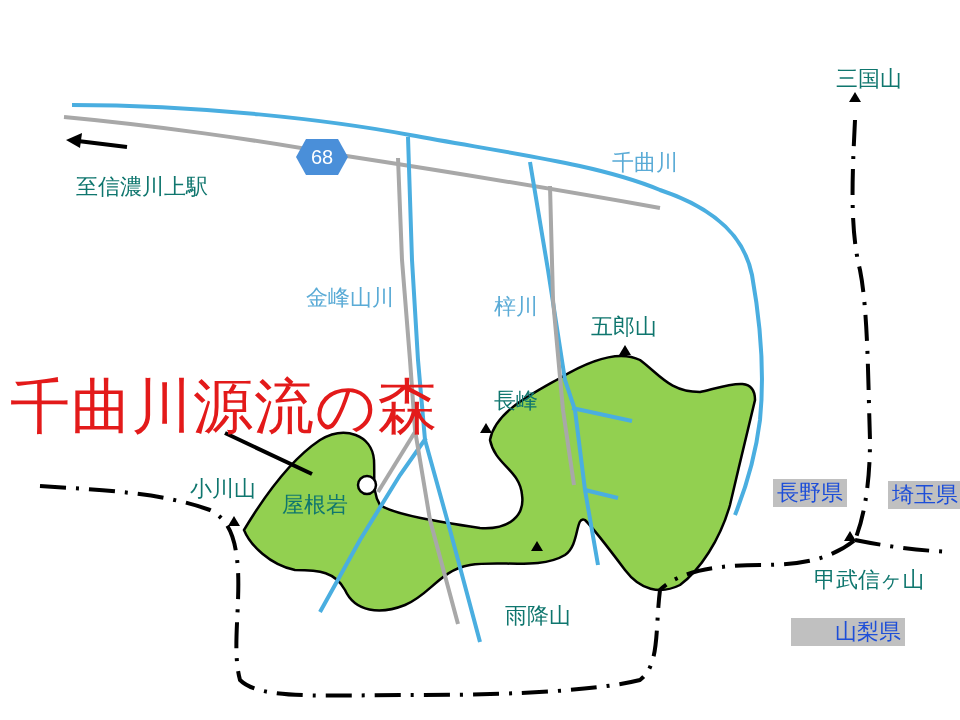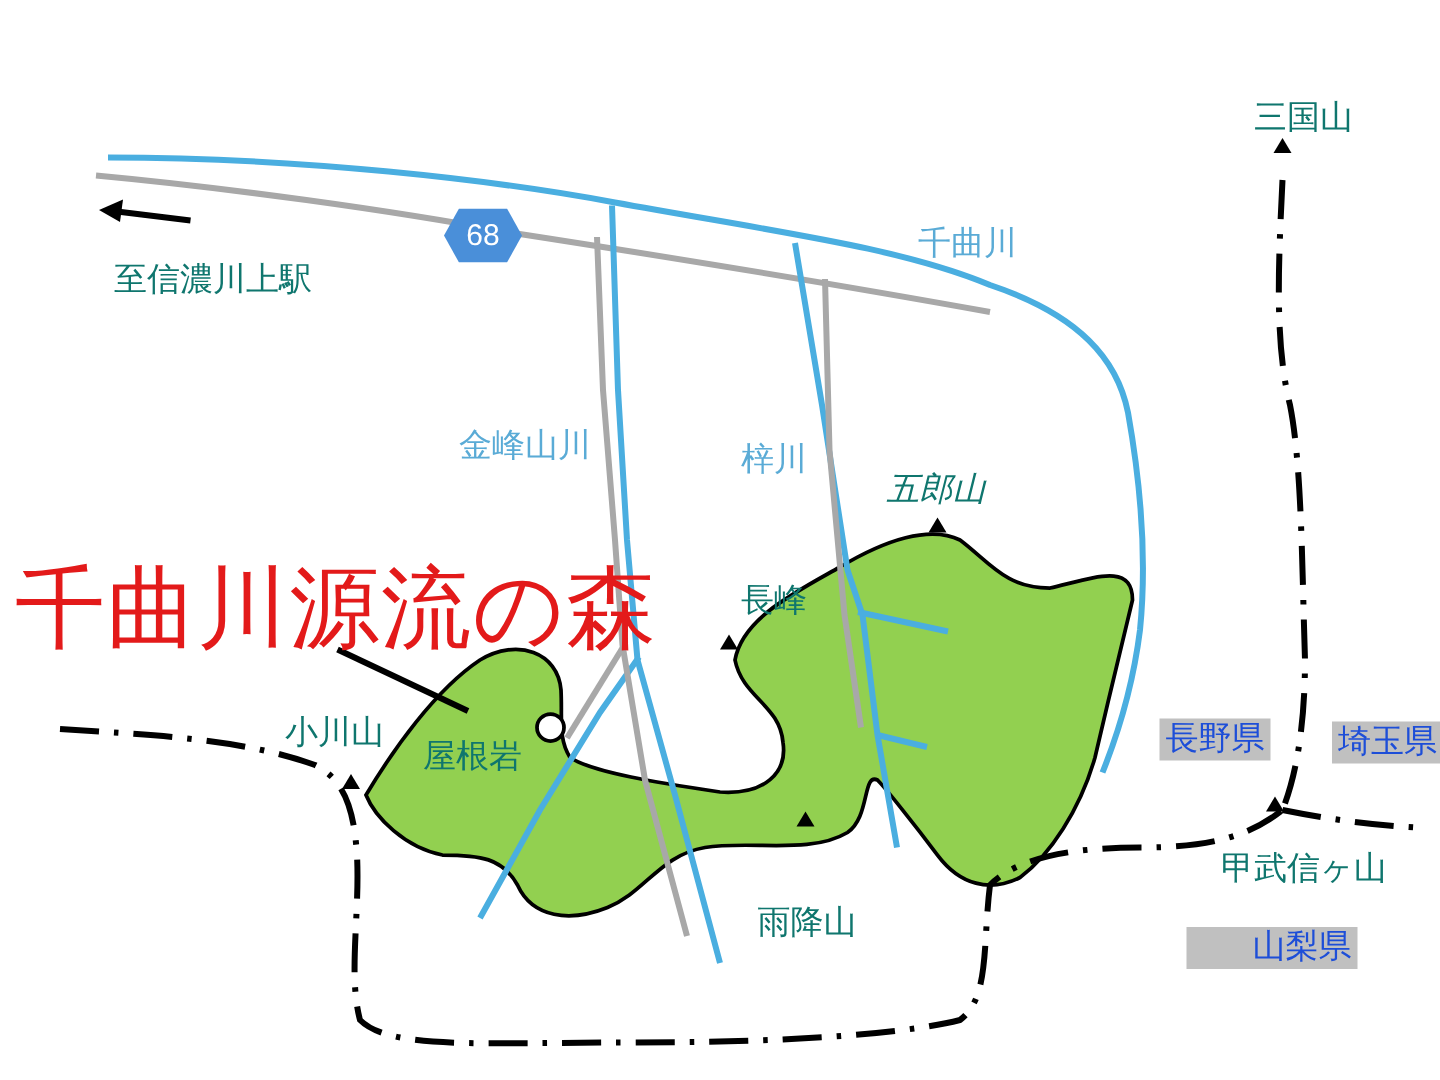--- a/index.html
+++ b/index.html
@@ -65,21 +65,21 @@
 </div>
 
 <div class="lbl black" style="left:76px;top:176px;">至信濃川上駅</div>
 <div class="lbl blue" style="left:612px;top:152px;">千曲川</div>
 <div class="lbl blue" style="left:306px;top:275px;margin-top:12px;">金峰山川</div>
 <div class="lbl blue" style="left:494px;top:296px;">梓川</div>
 
 <div class="lbl title" style="left:10px;top:376px;">千曲川源流の森</div>
 
 <div class="lbl black" style="left:836px;top:68px;">三国山</div>
-<div class="lbl black" style="left:591px;top:316px;font-style:italic;">五郎山</div>
+<div class="lbl black" style="left:591px;top:316px;">五郎山</div>
 <div class="lbl black" style="left:458px;top:390px;margin-left:36px;">長峰</div>
 <div class="lbl black" style="left:190px;top:478px;">小川山</div>
 <div class="lbl black" style="left:505px;top:567px;margin-top:38px;">雨降山</div>
 <div class="lbl black" style="left:814px;top:569px;">甲武信ヶ山</div>
 <div class="lbl black" style="left:282px;top:494px;">屋根岩</div>
 
 <div class="lbl pref" style="left:773px;top:479px;">長野県</div>
 <div class="lbl pref" style="left:888px;top:481px;">埼玉県</div>
 <div class="lbl pref" style="left:791px;top:618px;padding-left:44px;">山梨県</div>
 

